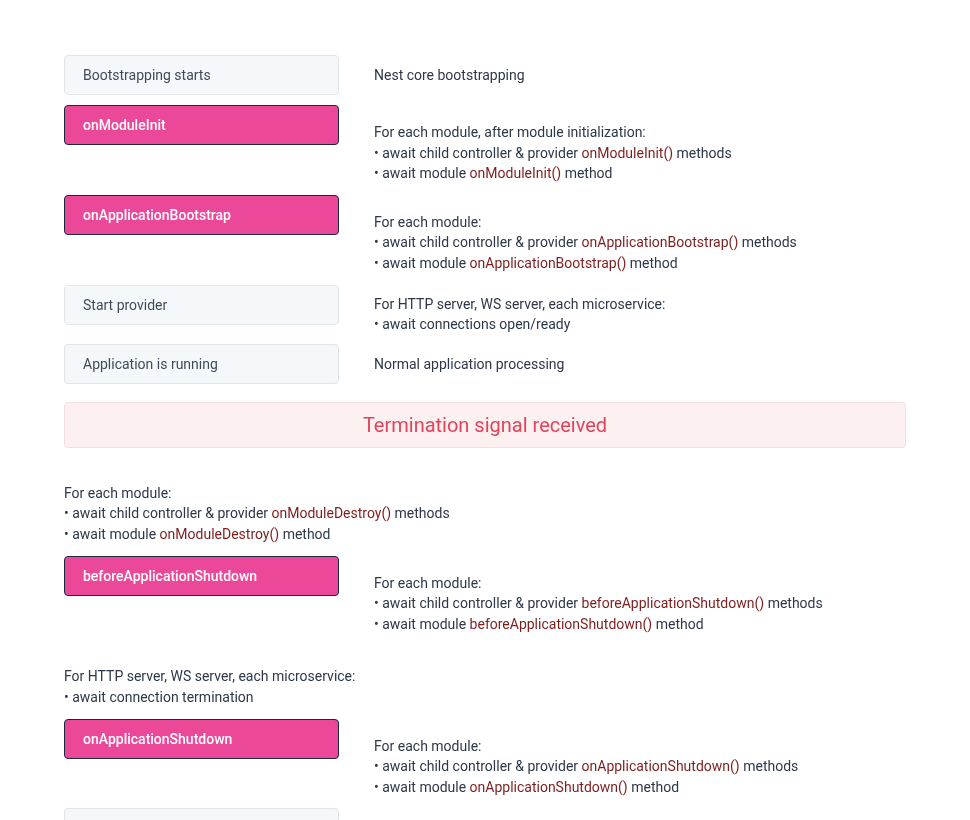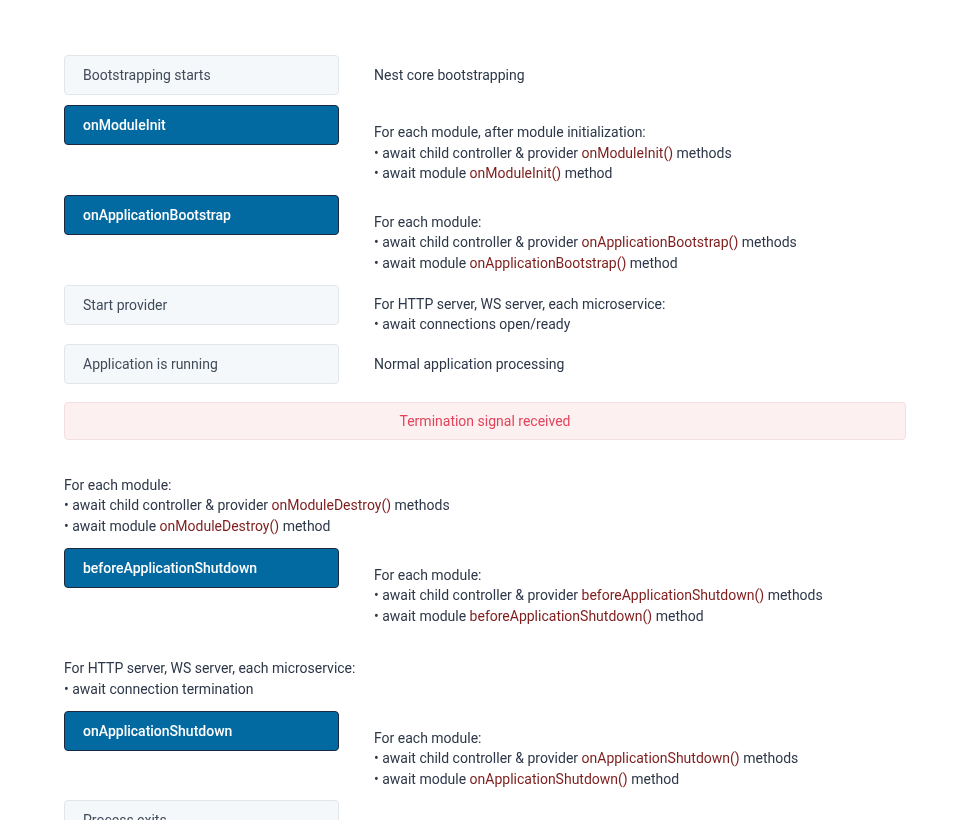--- a/index.html
+++ b/index.html
@@ -31,21 +31,21 @@
       padding: 11px 18px;
       border-radius: 4px;
       font-size: 14px;
     }
     .box.light {
       background: #f5f8fb;
       border: 1px solid #e2e6ea;
       color: #404b5a;
     }
     .box.dark {
-      background: #0369a1;
+      background: #ec4899;
       border: 1px solid #1a2941;
       color: #ffffff;
       font-weight: 500;
     }
     .desc {
       flex: 1;
       padding-top: 11px;
       line-height: 1.4;
       color: #2d3748;
     }
@@ -59,21 +59,21 @@
       color: #7f1d1d;
     }
     .termination {
       background: #fdf0f1;
       border: 1px solid #f3dee0;
       color: #e3445b;
       text-align: center;
       padding: 10px;
       border-radius: 4px;
       margin: 8px 0;
-      font-size: 14px;
+      font-size: 20px;
     }
     .spacer-sm { height: 2px; }
     .row.tight {
       margin-top: -2px;
     }
   </style>
 </head>
 <body>
 
 <div class="container">

